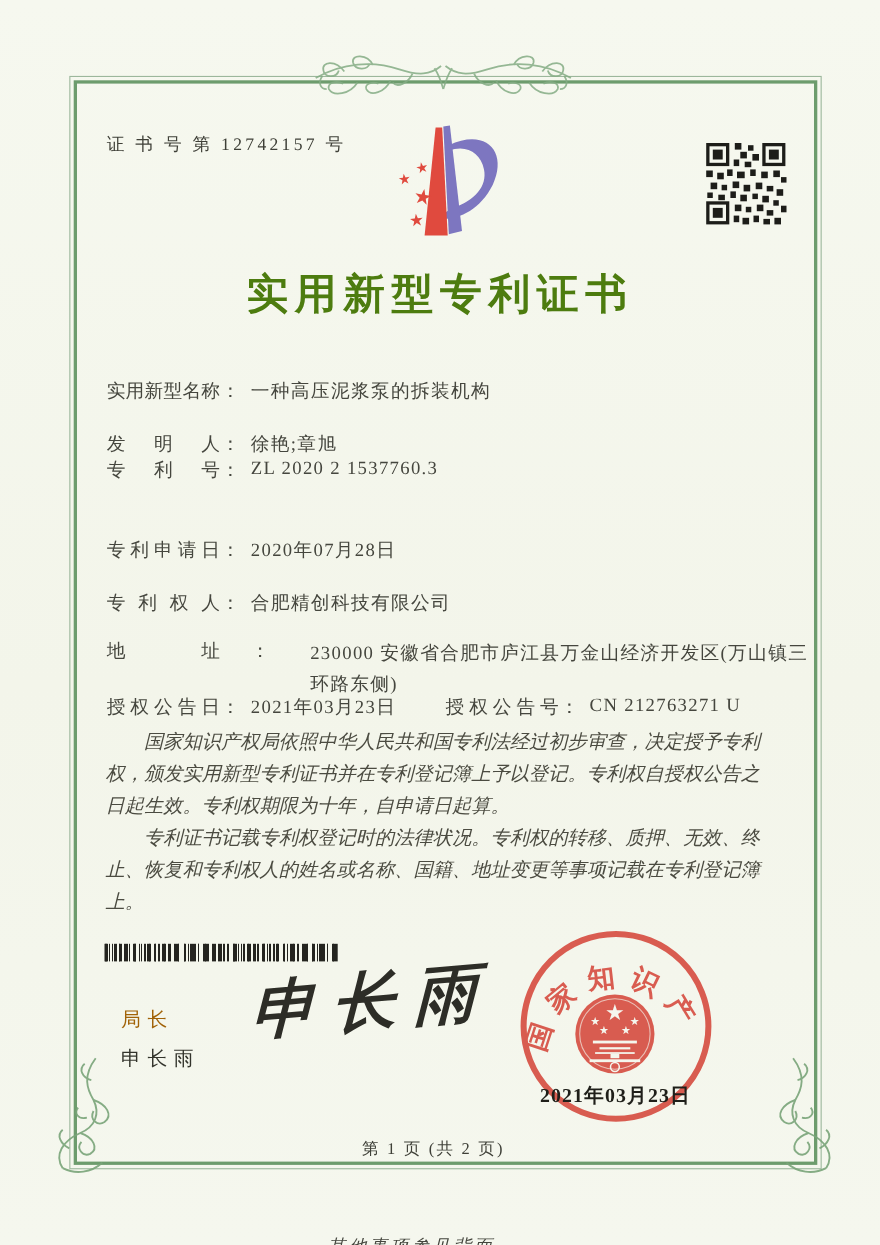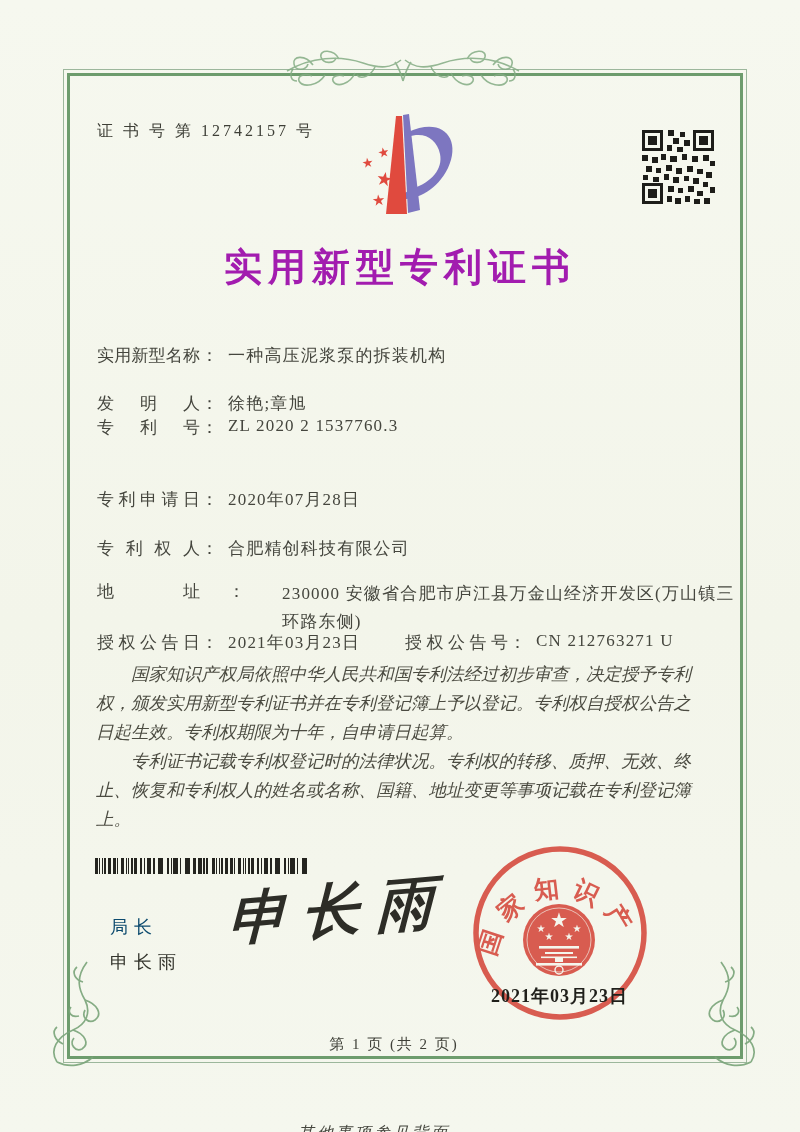--- a/index.html
+++ b/index.html
@@ -8,36 +8,36 @@
     background:linear-gradient(180deg,#f6f8ef 0%,#f3f5ea 55%,#f5f7ee 100%);
     font-family:"Liberation Serif","DejaVu Serif",serif;
     color:#43443c;
   }
   .abs{position:absolute;}
   
   .frame{position:absolute;left:63px;top:69px;width:682px;height:992px;border:1px solid #9cb79c;}
   .frame::after{content:"";position:absolute;inset:3px;border:3px solid #6d9c6d;}
   .cert-no{left:97px;top:121px;font-size:16px;letter-spacing:3px;color:#3e3f37;}
   .title{left:100px;top:242px;width:600px;text-align:center;font-size:38px;font-weight:700;
-         letter-spacing:6px;color:#a21caf;}
+         letter-spacing:6px;color:#4d7c0f;}
   
   .row{position:absolute;left:97px;font-size:17px;display:flex;align-items:flex-start;color:#45463e;}
   .lbl{display:inline-block;width:103px;text-align:justify;text-align-last:justify;}
   .colon{margin:0 1px;}
   .val{margin-left:9px;letter-spacing:1.2px;white-space:nowrap;}
   .val2{margin-left:9px;letter-spacing:1.2px;line-height:28px;}
   .pair2{position:absolute;left:308px;top:0;display:flex;}
   
   .paras{left:96px;top:660px;width:612px;font-size:17.5px;line-height:29px;font-style:italic;color:#4b4b41;}
   .paras p{margin:0;text-indent:2em;}
   .barcode{left:95px;top:858px;width:212px;height:16px;
     background:
       repeating-linear-gradient(90deg,#24241f 0 2px,rgba(0,0,0,0) 2px 4px,#24241f 4px 5px,rgba(0,0,0,0) 5px 9px),
       repeating-linear-gradient(90deg,#24241f 0 3px,rgba(0,0,0,0) 3px 7px,#24241f 7px 8px,rgba(0,0,0,0) 8px 13px);}
-  .duty{left:110px;top:915px;font-size:18px;letter-spacing:6px;color:#0c4a6e;}
+  .duty{left:110px;top:915px;font-size:18px;letter-spacing:6px;color:#a16207;}
   .duty-name{left:110px;top:950px;font-size:18px;letter-spacing:6px;color:#33342c;}
   .signature{left:228px;top:872px;font-size:58px;font-style:italic;font-weight:600;letter-spacing:16px;
              color:#2d2d27;transform:rotate(-5deg) skewX(-6deg);white-space:nowrap;}
   .seal-date{left:491px;top:984px;font-size:18px;font-weight:600;letter-spacing:1px;color:#1f1f1a;z-index:6;}
   .page-num{left:0;top:1035px;width:756px;text-align:center;font-size:15px;letter-spacing:2px;color:#3f4038;margin-left:16px;}
   .back-note{left:0;top:1081px;width:748px;text-align:center;font-size:16px;font-style:italic;
              letter-spacing:3px;color:#45463e;margin-top:42px;}
   svg{display:block;}
 </style>
 </head>

